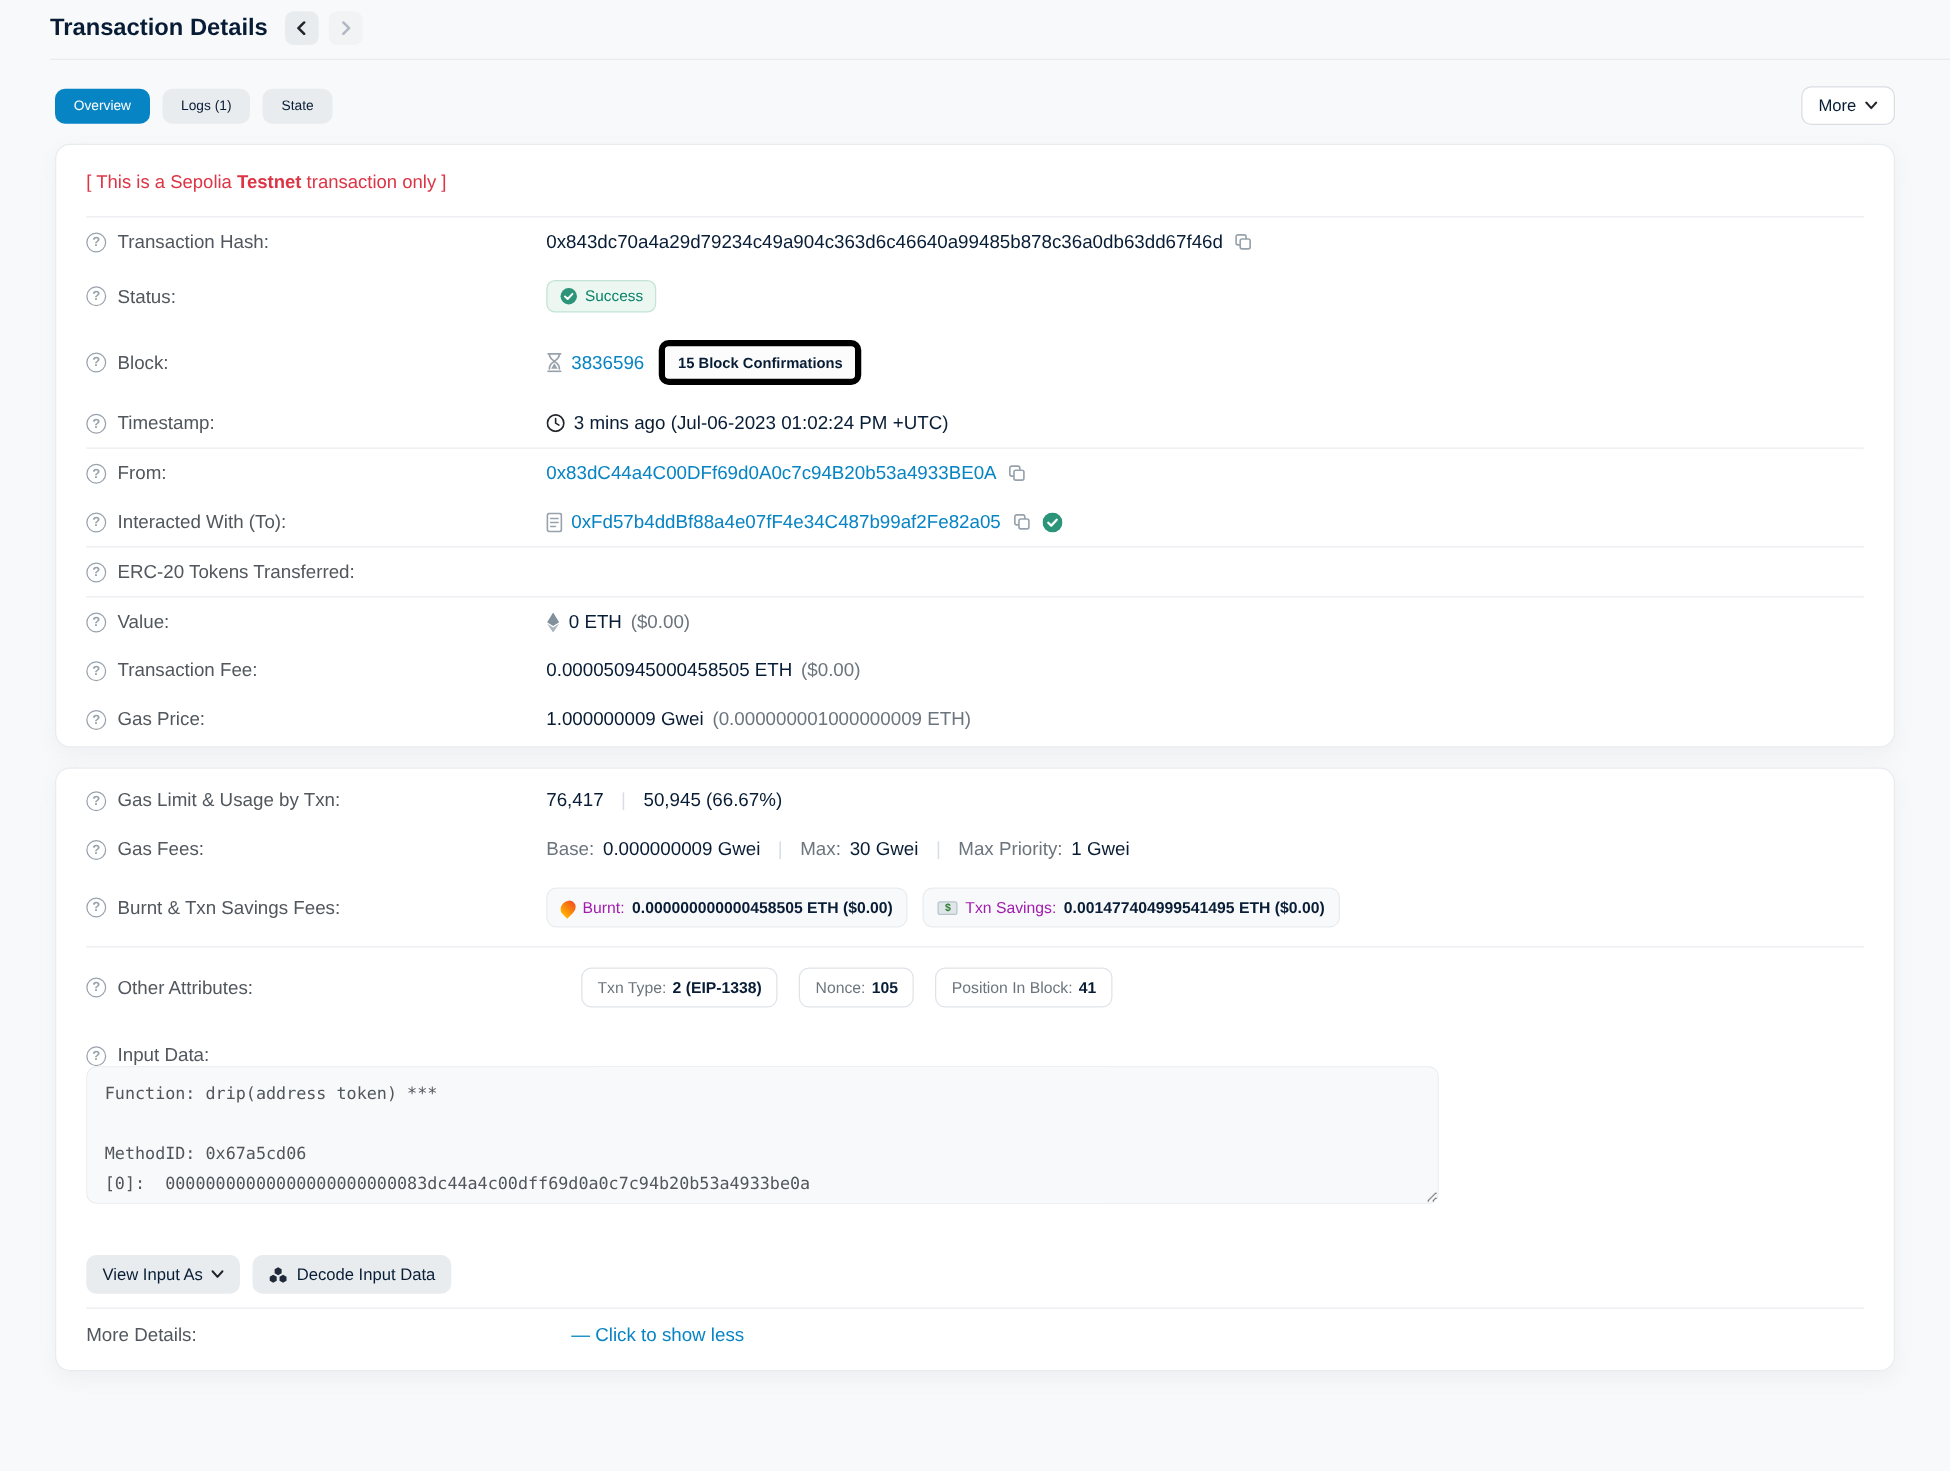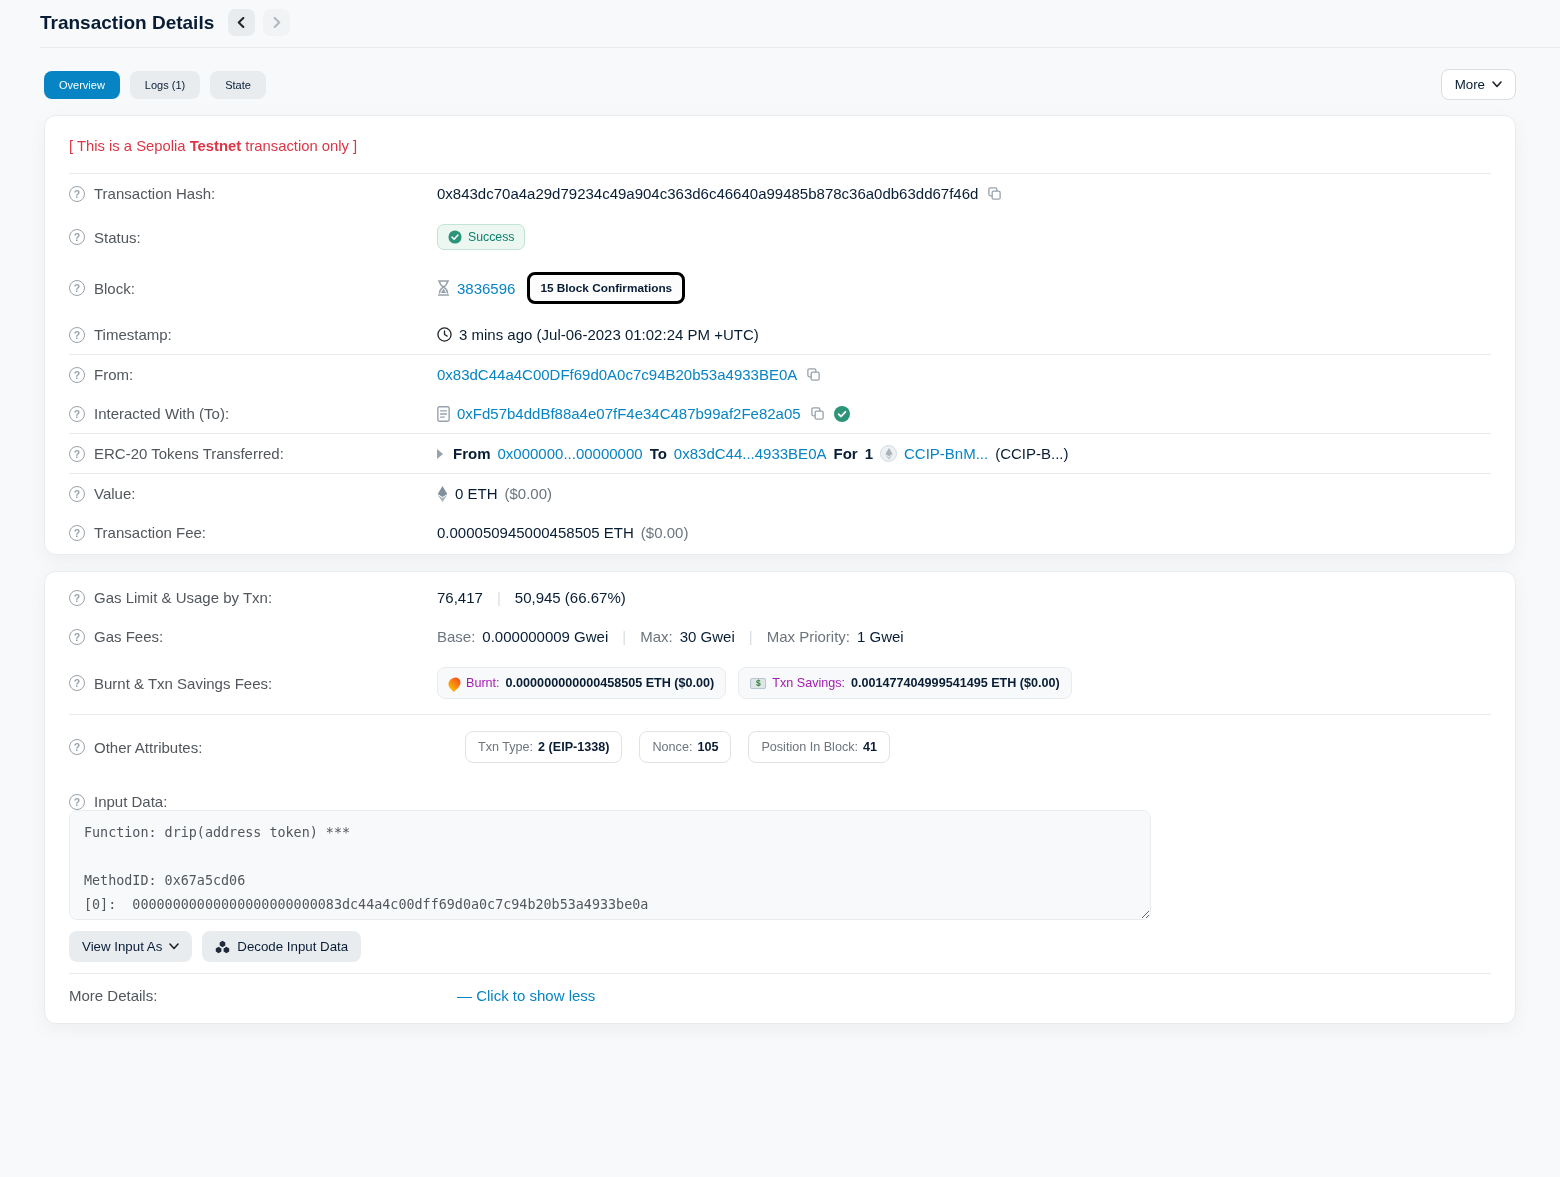--- a/index.html
+++ b/index.html
@@ -70,21 +70,21 @@
   .icon-btn { background:none; border:none; padding:0 2px; cursor:pointer; display:inline-flex; align-items:center; }
 
   
   .status-badge {
     display:inline-flex; align-items:center; gap:6px;
     background:#ecf7f2; border:1px solid #c2e3d6; color:#0a8168;
     font-size:12.3px; font-weight:500; padding:5px 10px; border-radius:7px;
   }
 
   .conf-badge {
-    background:#fcfcfd; border:3px solid #000000; border-radius:8px;
+    background:#fcfcfd; border:5px solid #000000; border-radius:8px;
     padding:6px 10px; font-size:11.8px; font-weight:bold; color:#081d35; margin-left:5px;
   }
 
   .vsep { color:#d8dee4; padding:0 7px; }
   .vsep::before { content:"|"; }
 
   
   .caret-right {
     width:0; height:0; border-top:5px solid transparent; border-bottom:5px solid transparent;
     border-left:6px solid #98a2ac; display:inline-block; margin-right:3px;
@@ -131,20 +131,21 @@
     background:#f8f9fa; border:1px solid #e9ecef; border-radius:8px;
     font-family:"DejaVu Sans Mono", monospace; font-size:13.4px; line-height:24px;
     color:#51575d; padding:10px 14px; outline:none;
   }
   .input-btn-row { display:flex; gap:10px; margin-top:11px; }
   .soft-btn {
     background:#e9ecef; border:none; border-radius:8px; padding:8px 13px;
     font-size:13.3px; font-weight:500; color:#081d35; cursor:pointer;
     display:inline-flex; align-items:center; gap:7px;
     font-family:"Liberation Sans", sans-serif;
+    margin-top:30px;
   }
 
   .more-details-row { padding:13px 0 17px;gap:20px; }
 </style>
 </head>
 <body>
 
 <div class="topbar">
   <span class="page-title">Transaction Details</span>
   <button class="nav-btn">
@@ -281,37 +282,20 @@
     </div>
   </div>
 
   <hr class="divider">
 
   <div class="row">
     <div class="row-label">
       <span class="q-icon"></span>
       <span>ERC-20 Tokens Transferred:</span>
     </div>
-    <div class="row-value">
-      <span class="caret-right"></span>
-      <span class="bold">From</span>
-      <a class="link">0x000000...00000000</a>
-      <span class="bold">To</span>
-      <a class="link">0x83dC44...4933BE0A</a>
-      <span class="bold">For</span>
-      <span class="bold">1</span>
-      <span class="token-circle">
-        <svg width="8" height="12" viewBox="0 0 10 15">
-            <path d="M5 0 L9.5 7.4 L5 10.2 L0.5 7.4 Z" fill="#aab4bd"></path>
-            <path d="M5 11.3 L9.5 8.5 L5 15 L0.5 8.5 Z" fill="#c6ced4"></path>
-          </svg>
-      </span>
-      <a class="link">CCIP-BnM...</a>
-      <span>(CCIP-B...)</span>
-    </div>
   </div>
 
   <hr class="divider">
 
   <div class="row">
     <div class="row-label">
       <span class="q-icon"></span>
       <span>Value:</span>
     </div>
     <div class="row-value">
@@ -328,20 +312,30 @@
     <div class="row-label">
       <span class="q-icon"></span>
       <span>Transaction Fee:</span>
     </div>
     <div class="row-value">
       <span>0.000050945000458505 ETH</span>
       <span class="muted">($0.00)</span>
     </div>
   </div>
 
+  <div class="row">
+    <div class="row-label">
+      <span class="q-icon"></span>
+      <span>Gas Price:</span>
+    </div>
+    <div class="row-value">
+      <span>1.000000009 Gwei</span>
+      <span class="muted">(0.000000001000000009 ETH)</span>
+    </div>
+  </div>
 
 </div>
 
 <div class="card">
 
   <div class="row" style="padding-top:15px;">
     <div class="row-label">
       <span class="q-icon"></span>
       <span>Gas Limit &amp; Usage by Txn:</span>
     </div>

